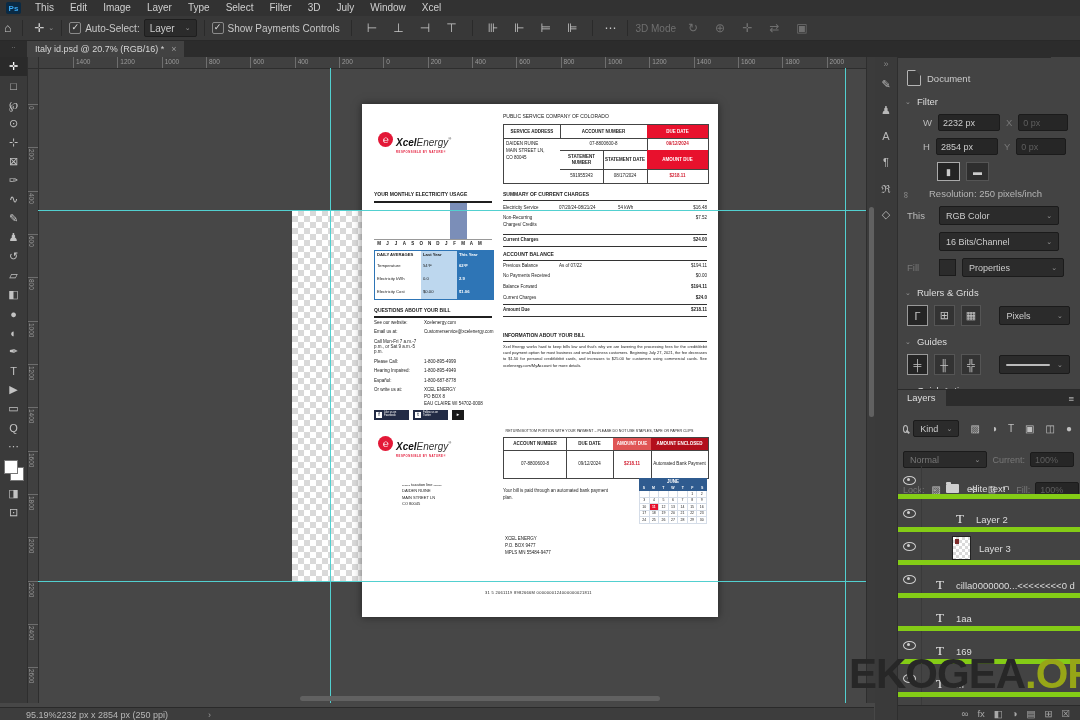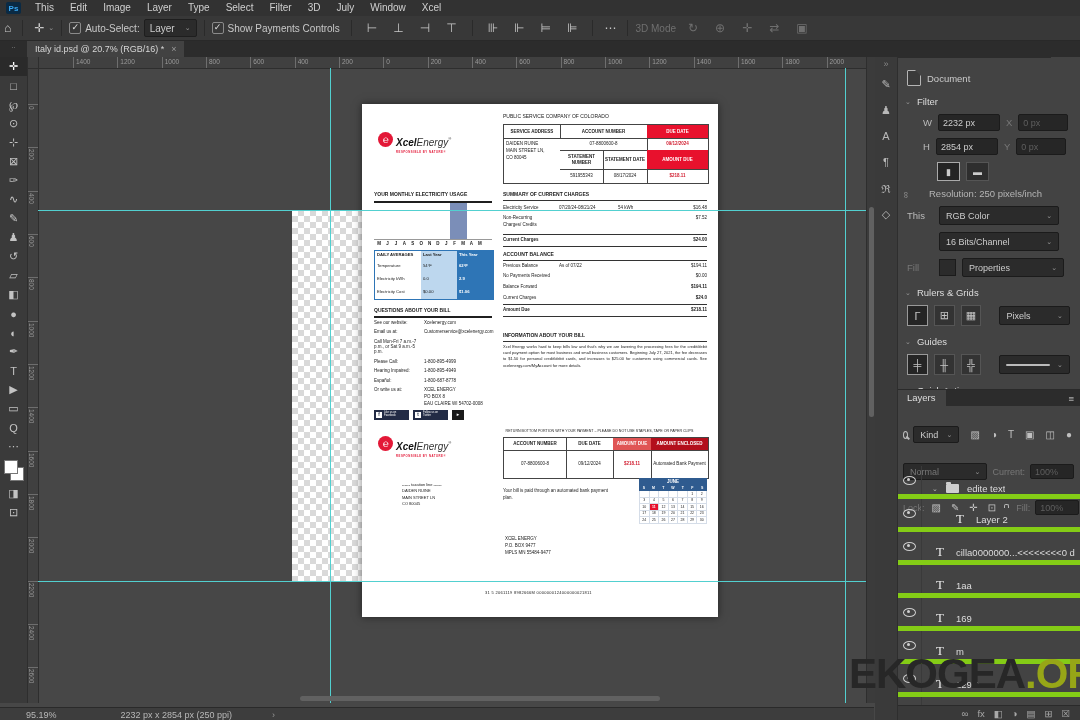--- a/index.html
+++ b/index.html
@@ -121,21 +121,21 @@
   .pbtn.on{background:#252525;border-color:#999}
   .ob{width:21px;height:17px;border:1px solid #555;background:#2e2e2e;display:flex;align-items:center;justify-content:center;color:#ccc;font-size:9px}
   .ob.on{background:#242424;border-color:#aaa}
   .lineSw{width:44px;height:2px;background:#bbb;border-radius:1px}
   #chain{position:absolute;left:6px;top:24px;color:#999;font-size:9px;transform:rotate(90deg)}
   
   #layers{position:absolute;left:897px;top:389px;right:0;bottom:0;background:#434343;border-top:1px solid #2a2a2a;z-index:8}
   #ltabs{height:16px;background:#2c2c2c;display:flex;align-items:center;font-size:9.5px}
   #ltab{background:#434343;color:#ddd;padding:0 10px;height:16px;line-height:16px}
   #lmenu{margin-left:auto;padding:0 6px;color:#aaa}
-  .lrowbar{display:flex;align-items:center;gap:5px;padding:20px 6px;font-size:9px;color:#bbb}
+  .lrowbar{display:flex;align-items:center;gap:5px;padding:14px 6px;font-size:9px;color:#bbb}
   .fico{font-size:10px;color:#c0c0c0;padding:0 2px}
   .dimtxt{color:#777}
   #lrows{position:absolute;left:0;right:0;top:76px;bottom:14px;overflow:hidden}
   .lrow{height:28px;border-bottom:5px solid #84cc16;display:flex;align-items:flex-end}
   .eyebox{width:24px;height:100%;border-right:1px solid #3a3a3a;display:flex;align-items:center;justify-content:center;flex:none}
   .lrow.hid .eye{visibility:hidden}
   .lbody{display:flex;align-items:center;gap:8px;padding-left:10px;min-width:0}
   .lrow.ind .lbody{padding-left:30px}
   .lname{font-size:9.5px;color:#ddd;white-space:nowrap;overflow:hidden;text-overflow:ellipsis}
   .licon{display:none}
@@ -159,21 +159,21 @@
   .fold{width:13px;height:9px;background:#cfcfcf;border-radius:1px;position:relative}
   .fold::before{content:"";position:absolute;top:-2px;left:0;width:5px;height:2px;background:#cfcfcf;border-radius:1px 1px 0 0}
   .lockic{width:7px;height:5px;background:#b5b5b5;border-radius:1px;position:relative;display:inline-block;margin-top:3px}
   .lockic::before{content:"";position:absolute;top:-3px;left:1px;width:3px;height:3px;border:1px solid #b5b5b5;border-bottom:none;border-radius:2px 2px 0 0}
   .docic{width:12px;height:14px;border:1px solid #b5b5b5;border-radius:1px;position:relative;background:#3a3a3a}
   .docic::after{content:"";position:absolute;right:-1px;top:-1px;border:3px solid;border-color:#434343 #434343 transparent transparent}
   
   #statusbar{position:absolute;left:0;top:707px;width:874px;height:13px;background:#3d3d3d;border-top:1px solid #2a2a2a;
              display:flex;align-items:center;font-size:9px;color:#b8b8b8;z-index:10}
   #statzoom{margin-left:26px}
-  #statdims{margin-left:64px}
+  #statdims{}
   #statchev{margin-left:40px;color:#999}
   
   #watermark{position:absolute;left:849px;top:650px;font-size:42px;font-weight:bold;letter-spacing:-1px;
              color:#272727;z-index:50;white-space:nowrap}
   #watermark .org{color:#97a617}
 </style>
 </head>
 <body>
 
 <div id="menubar">
@@ -754,20 +754,30 @@
       <span class="eyebox">
           <span class="eye"></span>
         </span>
       <span class="lbody">
 
         <span class="licon">T</span>
 
         <span class="lname">Layer 2</span>
       </span>
     </div>
+      <div class="lrow pixel ind">
+      <span class="eyebox">
+          <span class="eye"></span>
+        </span>
+      <span class="lbody">
+
+        <span class="pthumb checker"></span>
+        <span class="lname">Layer 3</span>
+      </span>
+    </div>
       <div class="lrow text">
       <span class="eyebox">
           <span class="eye"></span>
         </span>
       <span class="lbody">
 
         <span class="licon">T</span>
 
         <span class="lname">cilla0000000...&lt;&lt;&lt;&lt;&lt;&lt;&lt;&lt;0 d</span>
       </span>

